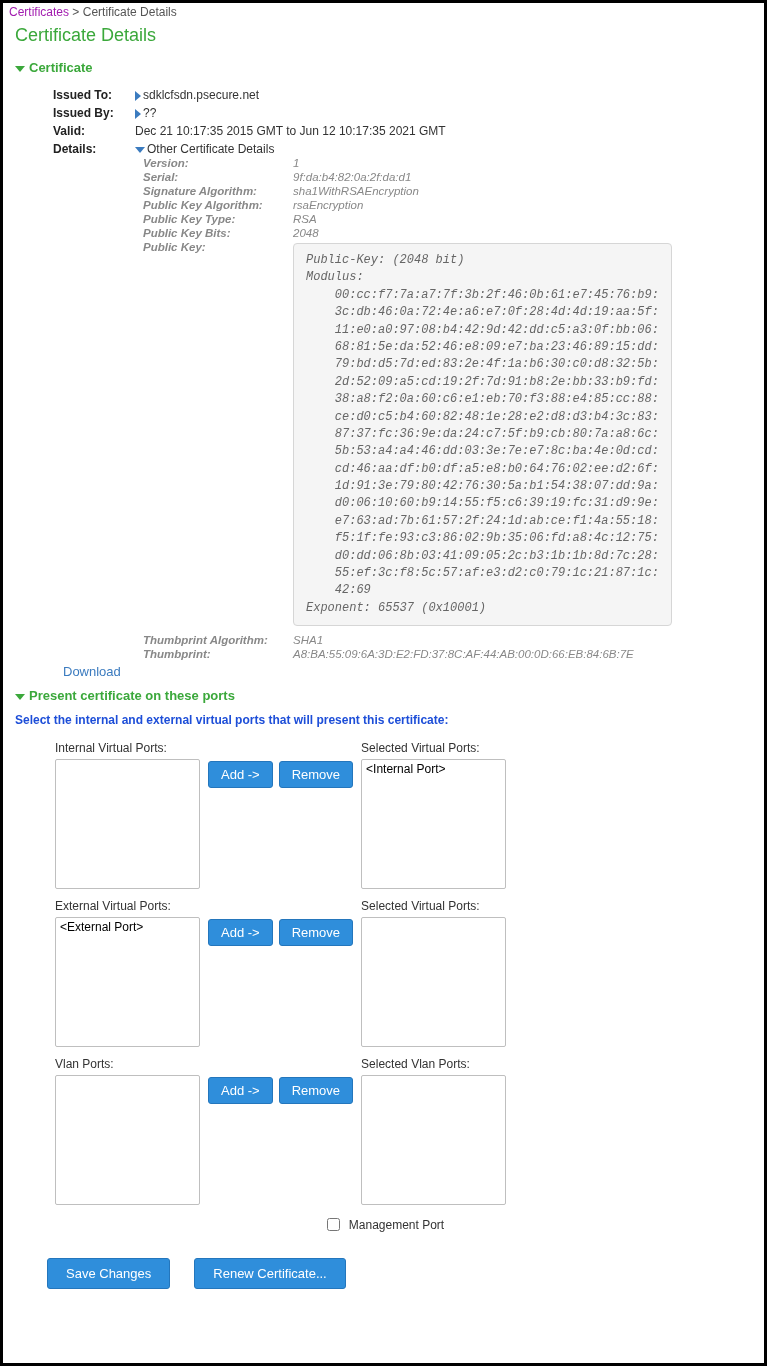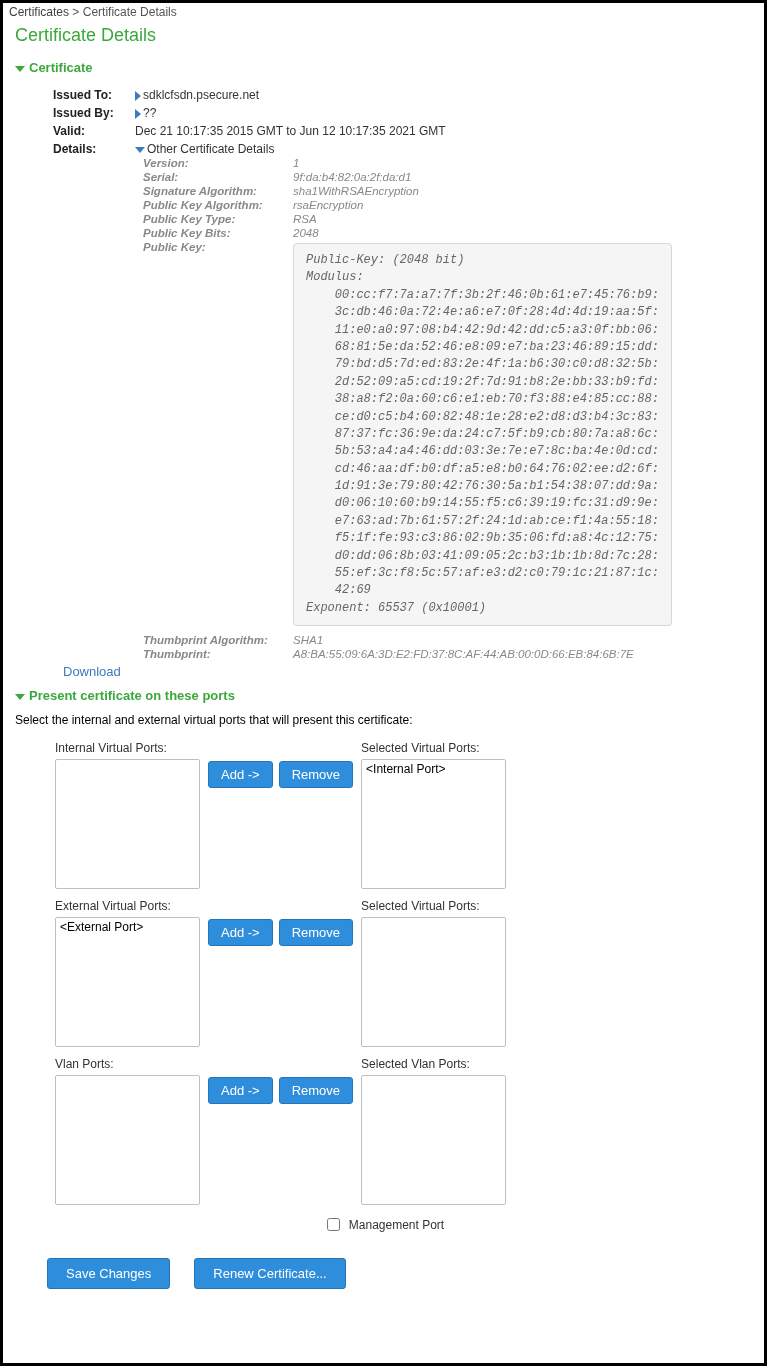--- a/index.html
+++ b/index.html
@@ -16,21 +16,21 @@
     width: 767px;
     min-height: 1366px;
     padding: 2px 12px 12px 12px;
     position: relative;
   }
   .breadcrumb {
     font-size: 12px;
     color: #555;
     margin: 0 0 4px -6px;
   }
-  .breadcrumb a { color: #404040; text-decoration: none; }
+  .breadcrumb a { color: #a21caf; text-decoration: none; }
   .page-title {
     color: #3ba83b;
     font-size: 18px;
     font-weight: normal;
     margin: 6px 0 14px 0;
   }
   .section-header {
     color: #3ba83b;
     font-size: 13px;
     font-weight: bold;
@@ -103,21 +103,21 @@
     white-space: pre;
     line-height: 1.45;
     margin: 2px 0 6px 0;
   }
   .download-link {
     color: #3b7bbf;
     text-decoration: none;
     font-size: 13px;
     margin-left: 48px;
   }
-  .ports-intro { margin: 10px 0 14px 0; color:#000000; }
+  .ports-intro { margin: 10px 0 14px 0; color:#1d4ed8;font-weight:bold; }
   .ports-row {
     display: flex;
     align-items: flex-start;
     margin-bottom: 10px;
     margin-left: 40px;
   }
   .ports-col { display: flex; flex-direction: column; }
   .ports-label { margin-bottom: 4px; }
   .listbox {
     width: 145px;

